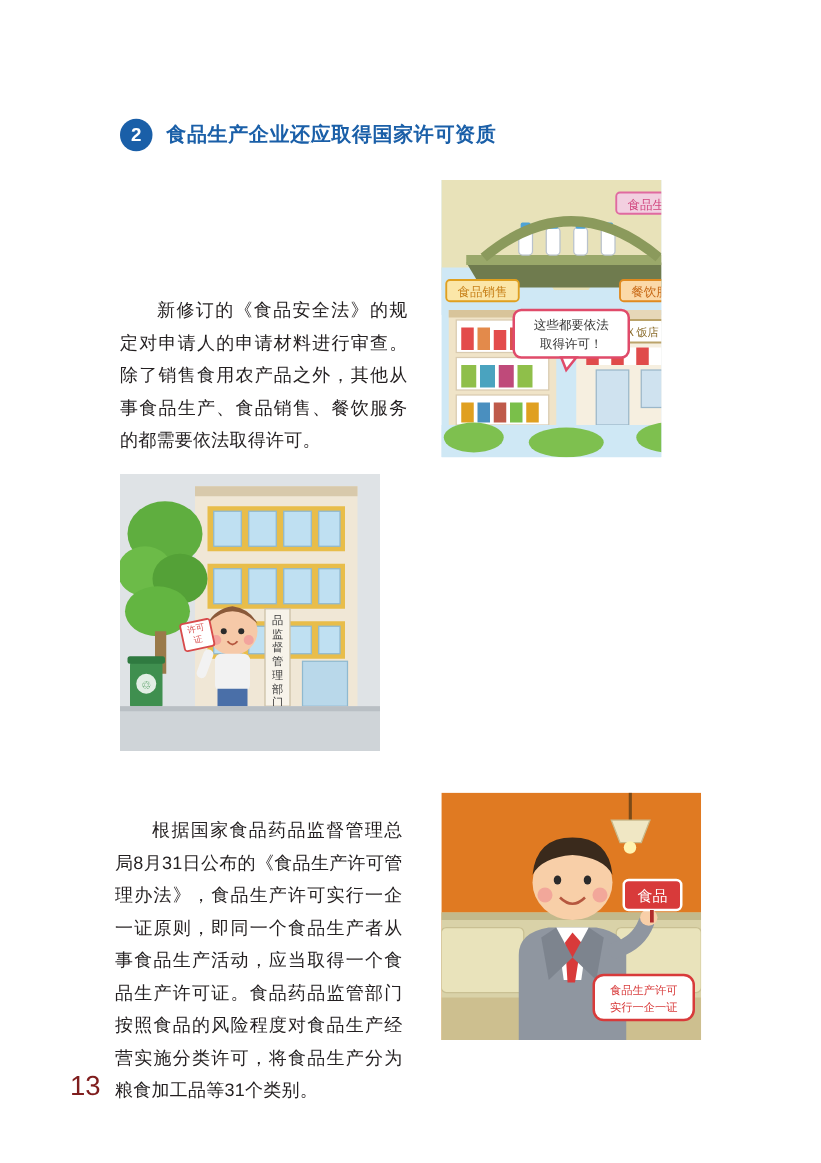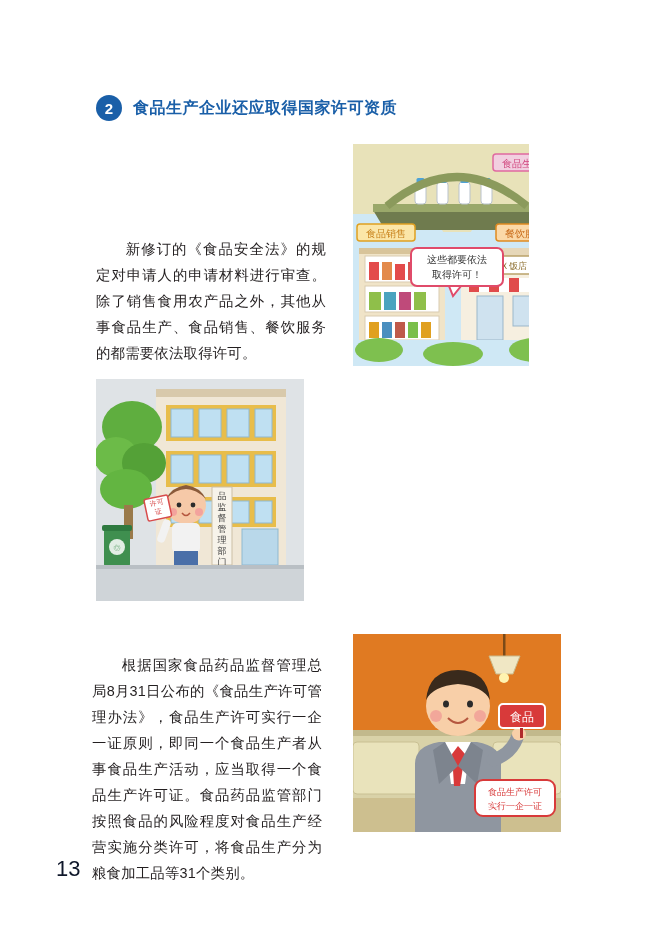--- a/index.html
+++ b/index.html
@@ -75,21 +75,21 @@
   #illus1 { left: 353px; top: 144px; width: 176px; height: 222px; }
   #illus2 { left: 96px; top: 379px; width: 208px; height: 222px; }
   #illus3 { left: 353px; top: 634px; width: 208px; height: 198px; text-align: center; }
 
   
   .page-num {
     position: absolute;
     left: 56px;
     top: 856px;
     font-size: 22px;
-    color: #0f172a;
+    color: #7f1d1d;
   }
 
   
   .ztxt { font-family: "Liberation Sans", sans-serif; }
 </style>
 </head>
 <body>
 
 <div class="page">
 

